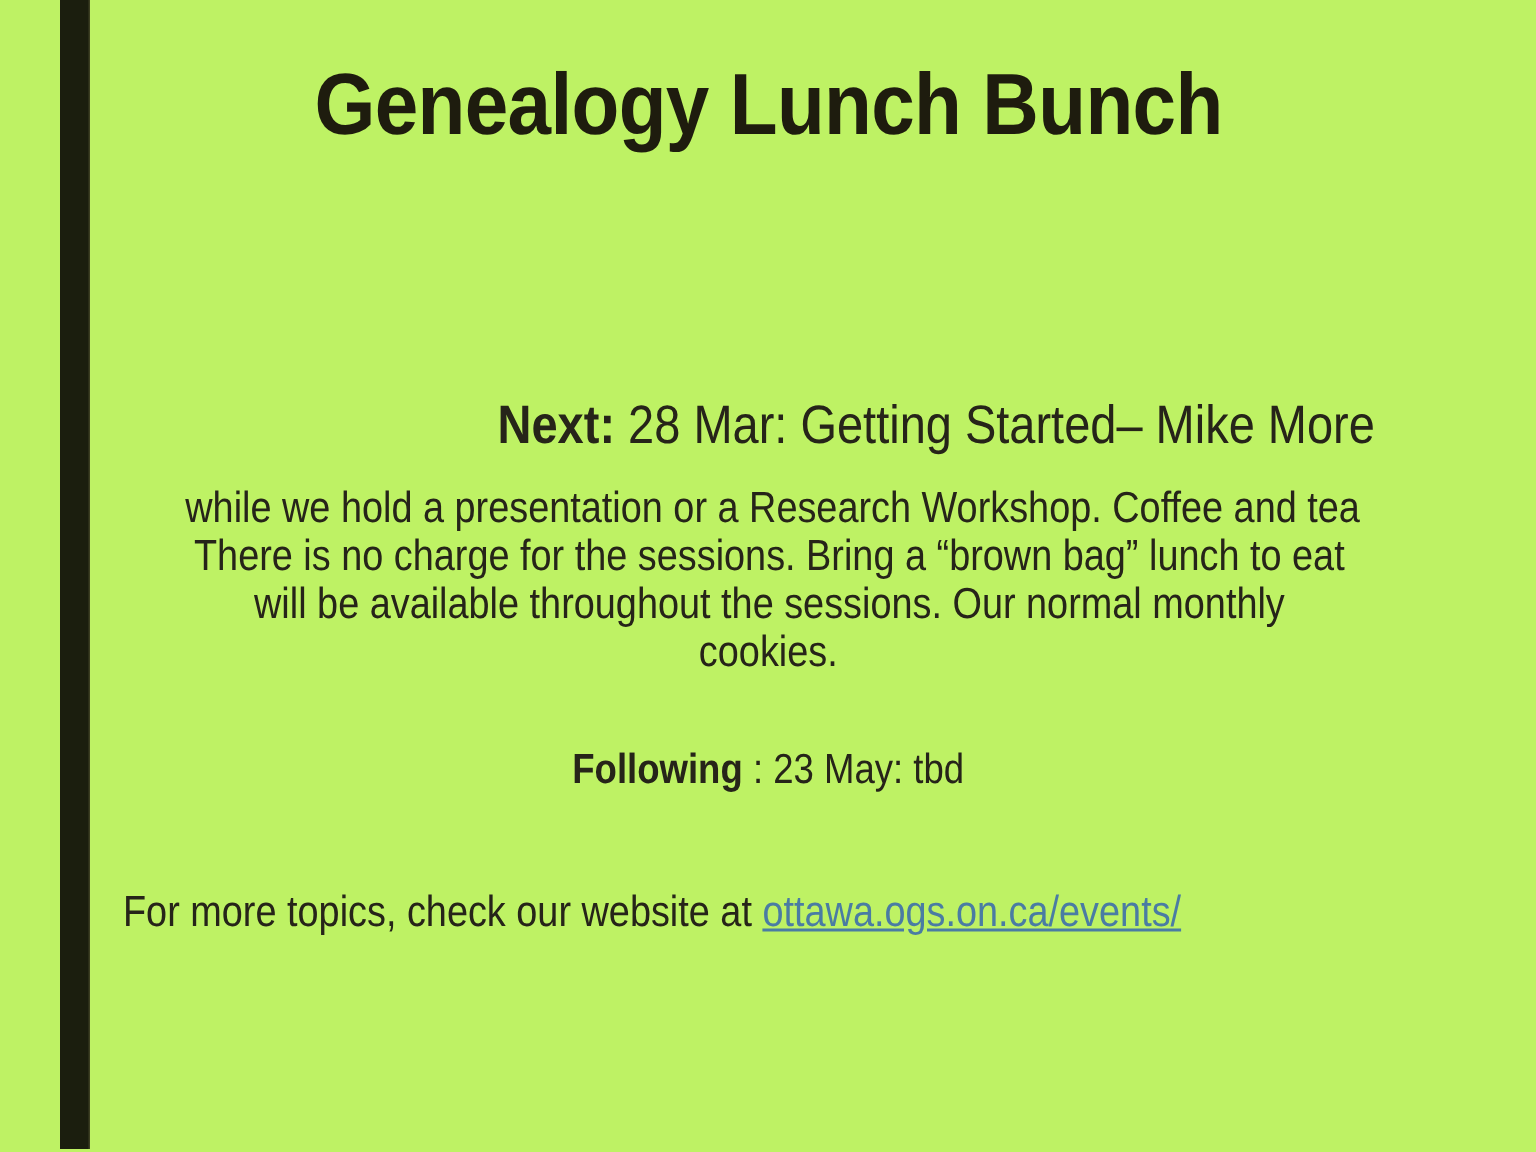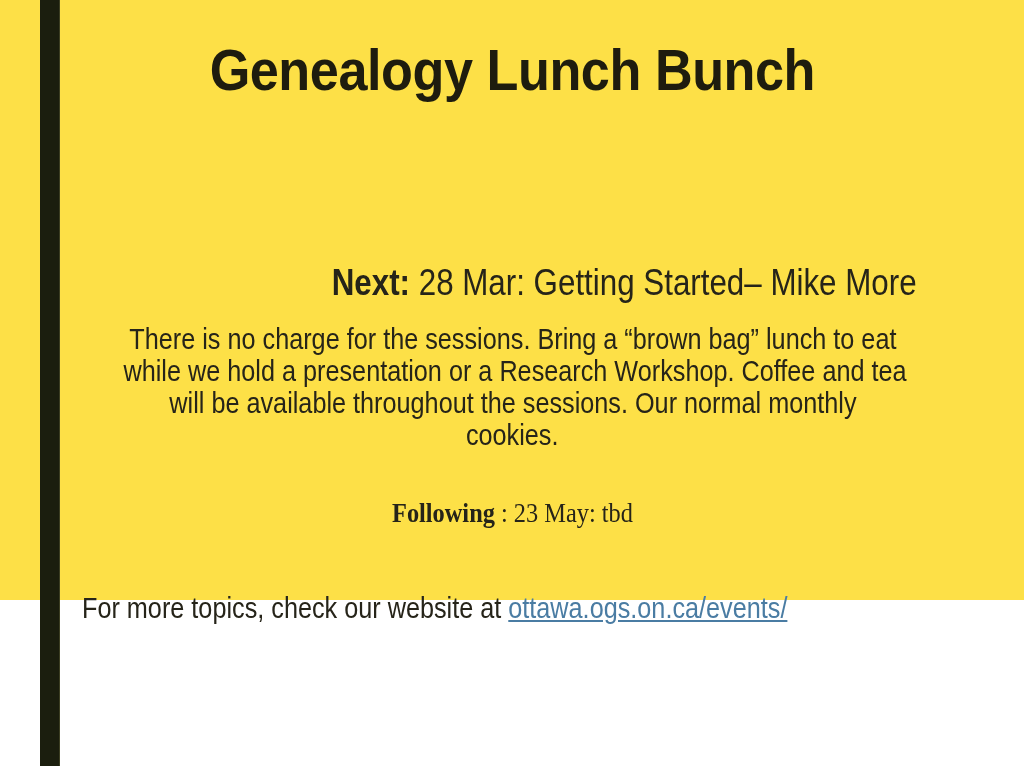--- a/index.html
+++ b/index.html
@@ -8,22 +8,22 @@
   }
   body {
     width: 1024px;
     height: 768px;
     overflow: hidden;
     font-family: "Liberation Sans", sans-serif;
   }
   .slide {
     position: relative;
     width: 1024px;
-    height: 600px;
-    background: #fde047;
+    height: 768px;
+    background: #bef264;
   }
   .accent-bar {
     position: absolute;
     left: 40px;
     top: 0;
     width: 19px;
     height: 766px;
     background: #1b1e0e;
     border-right: 1px solid #3c3e22;
   }
@@ -78,21 +78,20 @@
     right: 0;
   }
   .following-line {
     position: absolute;
     top: 497px;
     left: 0;
     right: 0;
     text-align: center;
     font-size: 28px;
     color: #262419;
-    font-family: Liberation Serif, serif;
   }
   .website-line {
     position: absolute;
     top: 592px;
     left: 17px;
     font-size: 29px;
     color: #262419;
   }
   .website-line a {
     color: #4a7ca3;
@@ -113,22 +112,22 @@
       <span class="cond">Genealogy Lunch Bunch</span>
     </div>
 
     <div class="next-line">
       <span class="cond">
         <b>Next:</b><span> 28 Mar: Getting Started– Mike More</span>
       </span>
     </div>
 
     <div class="paragraph">
+      <div class="para-line"><span class="cond">while we hold a presentation or a Research Workshop. Coffee and tea</span></div>
       <div class="para-line"><span class="cond">There is no charge for the sessions. Bring a “brown bag” lunch to eat</span></div>
-      <div class="para-line"><span class="cond">while we hold a presentation or a Research Workshop. Coffee and tea</span></div>
       <div class="para-line"><span class="cond">will be available throughout the sessions. Our normal monthly</span></div>
       <div class="para-line"><span class="cond">cookies.</span></div>
     </div>
 
     <div class="following-line">
       <span class="cond">
         <b>Following</b><span> : 23 May: tbd</span>
       </span>
     </div>
 

